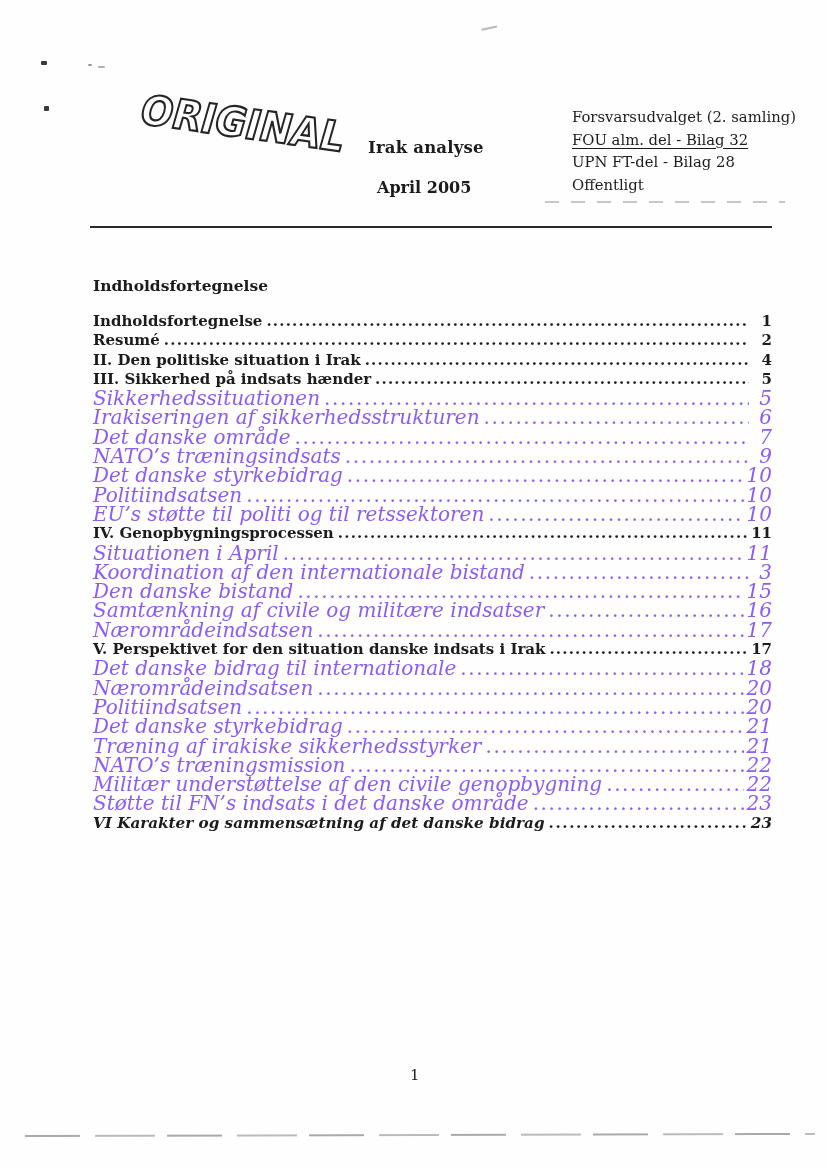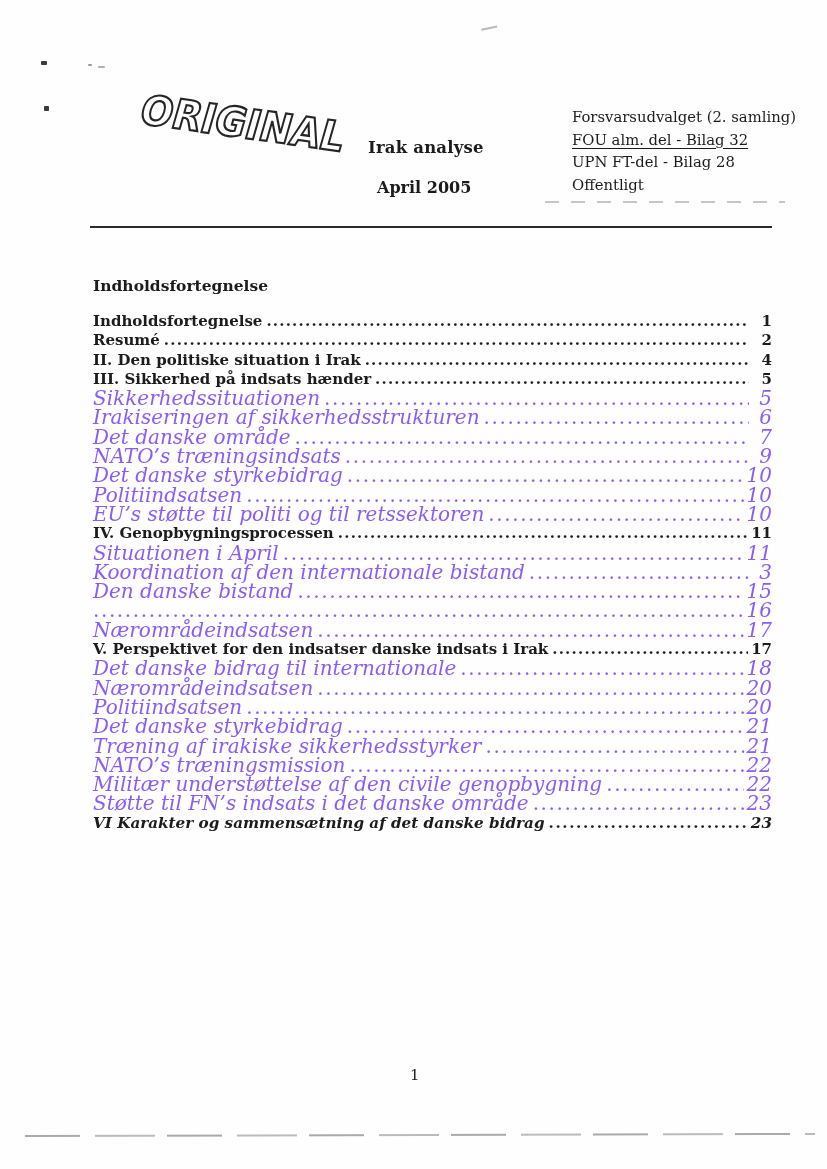--- a/index.html
+++ b/index.html
@@ -209,30 +209,31 @@
         <span class="toc-label">Koordination af den internationale bistand</span>
         <span class="toc-dots"></span>
         <span class="toc-page">3</span>
       </div>
       <div class="toc-row italic">
         <span class="toc-label">Den danske bistand</span>
         <span class="toc-dots"></span>
         <span class="toc-page">15</span>
       </div>
       <div class="toc-row italic">
+        <span class="toc-label">Samtænkning af civile og militære indsatser</span>
         <span class="toc-dots"></span>
         <span class="toc-page">16</span>
       </div>
       <div class="toc-row italic">
         <span class="toc-label">Nærområdeindsatsen</span>
         <span class="toc-dots"></span>
         <span class="toc-page">17</span>
       </div>
       <div class="toc-row bold">
-        <span class="toc-label">V. Perspektivet for den indsatser danske indsats i Irak</span>
+        <span class="toc-label">V. Perspektivet for den situation danske indsats i Irak</span>
         <span class="toc-dots"></span>
         <span class="toc-page">17</span>
       </div>
       <div class="toc-row italic">
         <span class="toc-label">Det danske bidrag til internationale</span>
         <span class="toc-dots"></span>
         <span class="toc-page">18</span>
       </div>
       <div class="toc-row italic">
         <span class="toc-label">Nærområdeindsatsen</span>

